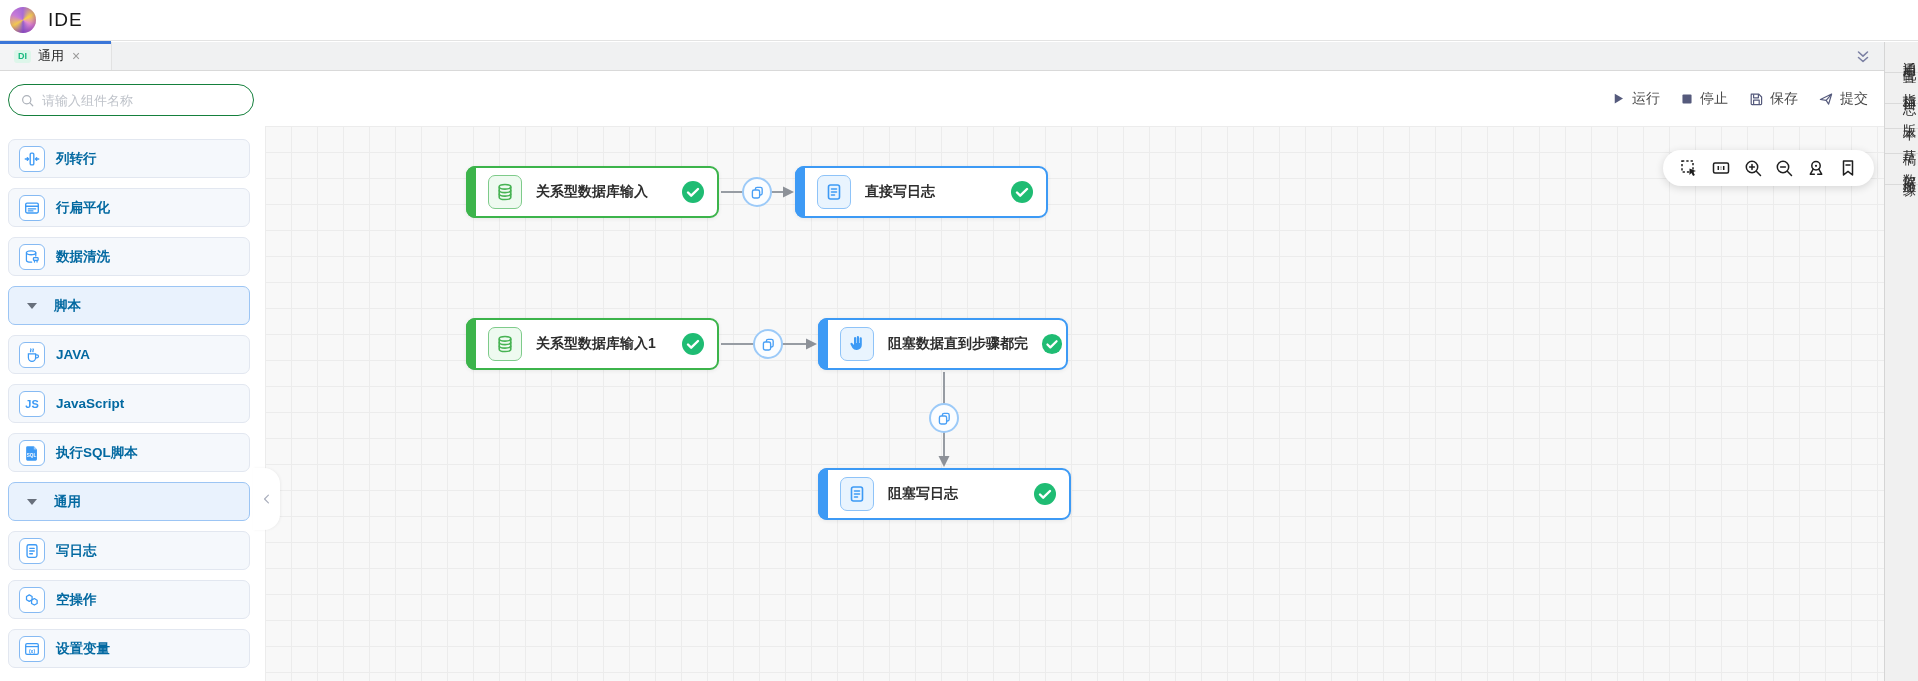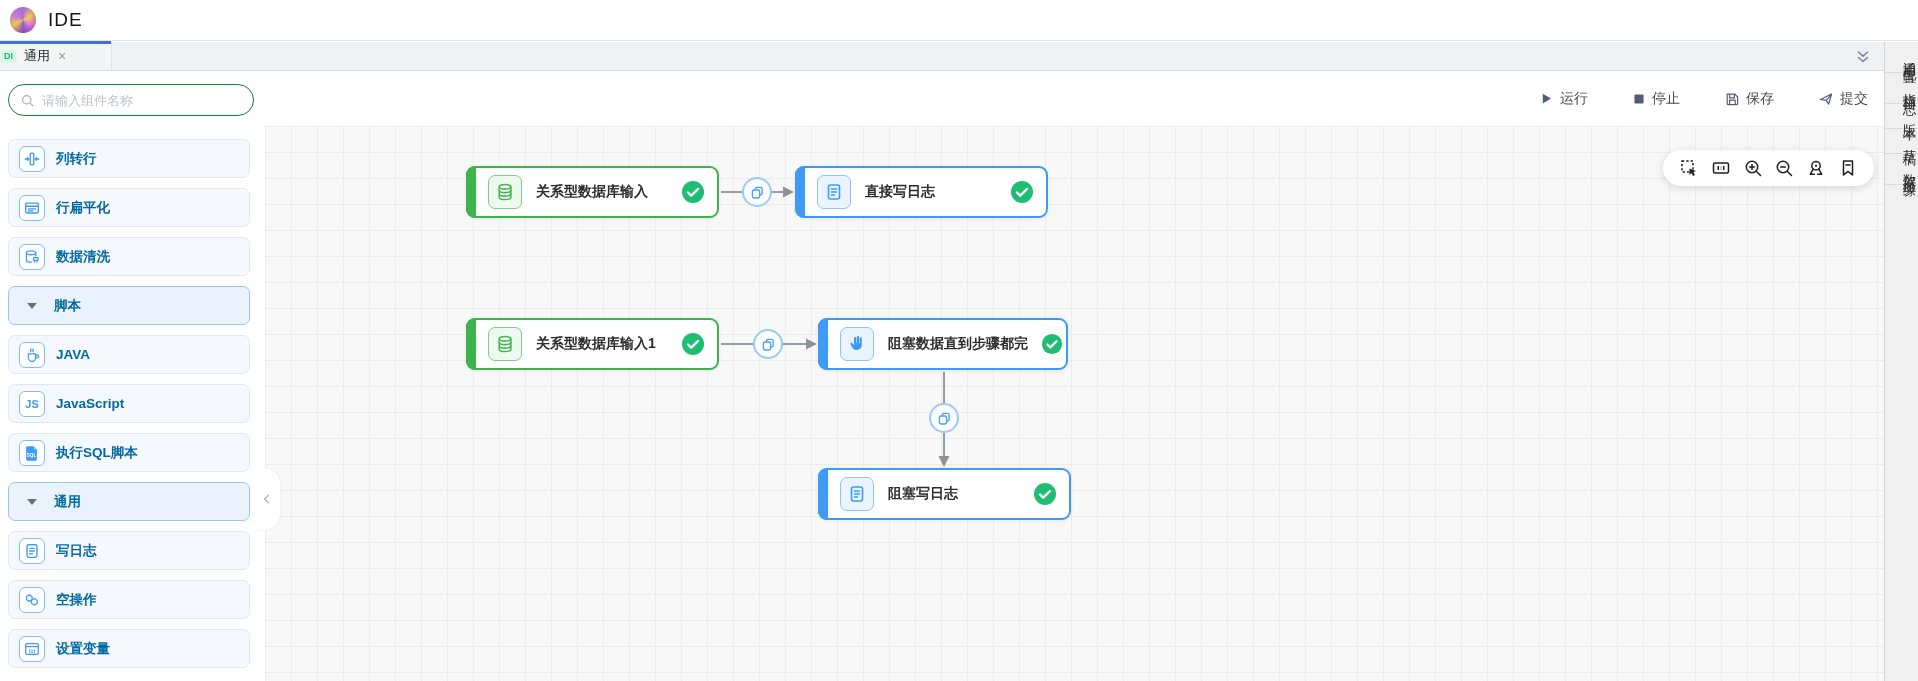--- a/index.html
+++ b/index.html
@@ -11,21 +11,21 @@
   .header { position:absolute; top:0; left:0; width:1918px; height:41px; background:#fff;
     border-bottom:1px solid #e3e3e3; display:flex; align-items:center; padding-left:10px; z-index:5; }
   .logo { width:26px; height:26px; border-radius:50%;
     background:conic-gradient(#a86bd6,#f6d04c,#e58cd0,#8f5acb,#f3c94e,#c77bd8,#a86bd6);
     box-shadow:inset -2px -2px 4px rgba(120,40,160,.45); }
   .app-title { margin-left:12px; font-size:19px; color:#161616; letter-spacing:1px; }
 
   
   .tabbar { position:absolute; top:42px; left:0; width:1884px; height:29px; background:#f0f1f2;
     border-bottom:1px solid #d9d9d9; display:flex; align-items:stretch; }
-  .tab { width:112px; display:flex; align-items:center; padding:0 0; position:relative;
+  .tab { width:112px; display:flex; align-items:center; padding:0 14px; position:relative;
     background:#f3f4f5; border-right:1px solid #e2e2e2; }
   .tab::before { content:""; position:absolute; top:-1px; left:0; right:0; height:3px; background:#3a76d8; }
   .tab-badge { font-size:9px; font-weight:bold; color:#17b97f; background:#ddf6ea;
     border-radius:3px; padding:2px 4px; line-height:1; }
   .tab-label { font-size:13px; color:#262626; margin:0 8px 0 7px; }
   .tab-close { font-size:14px; color:#9a9a9a; line-height:1; cursor:pointer; }
   .tab-collapse { position:absolute; right:10px; top:4px; width:22px; height:22px; display:flex;
     align-items:center; justify-content:center; }
 
   
@@ -58,21 +58,21 @@
   .js-chip-text { font-size:11px; font-weight:bold; color:#3d9af5; }
 
   
   .panel-handle { position:absolute; left:253px; top:397px; width:27px; height:62px; background:#fff;
     border-radius:0 16px 16px 0; z-index:4; display:flex; align-items:center; justify-content:center;
     box-shadow:1px 0 3px rgba(0,0,0,.05); cursor:pointer; }
 
   
   .content { flex:1; display:flex; flex-direction:column; position:relative; }
   .actionbar { height:55px; background:#fff; display:flex; align-items:center;
-    justify-content:flex-end; gap:44px; padding-right:16px; flex:none; }
+    justify-content:flex-end; gap:20px; padding-right:16px; flex:none; }
   .action { display:flex; align-items:center; gap:6px; cursor:pointer; }
   .action span { font-size:14px; color:#4a4a4a; }
 
   
   .canvas { flex:1; position:relative; overflow:hidden; background-color:#f8f8f8;
     background-image:linear-gradient(#ececec 1px,transparent 1px),
                      linear-gradient(90deg,#ececec 1px,transparent 1px);
     background-size:26px 26px; }
   .edges { position:absolute; inset:0; width:100%; height:100%; }
 

